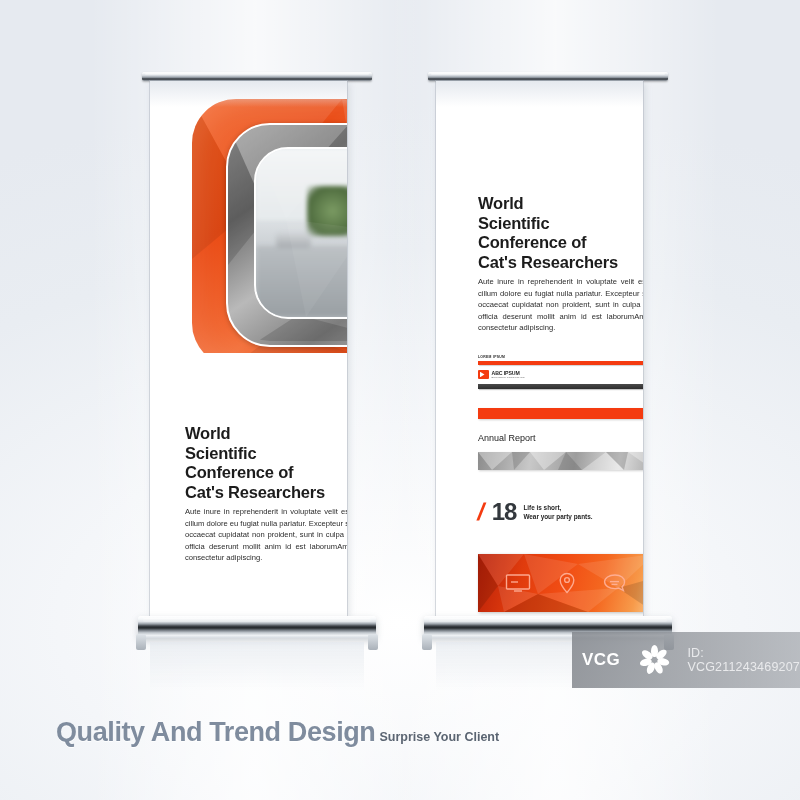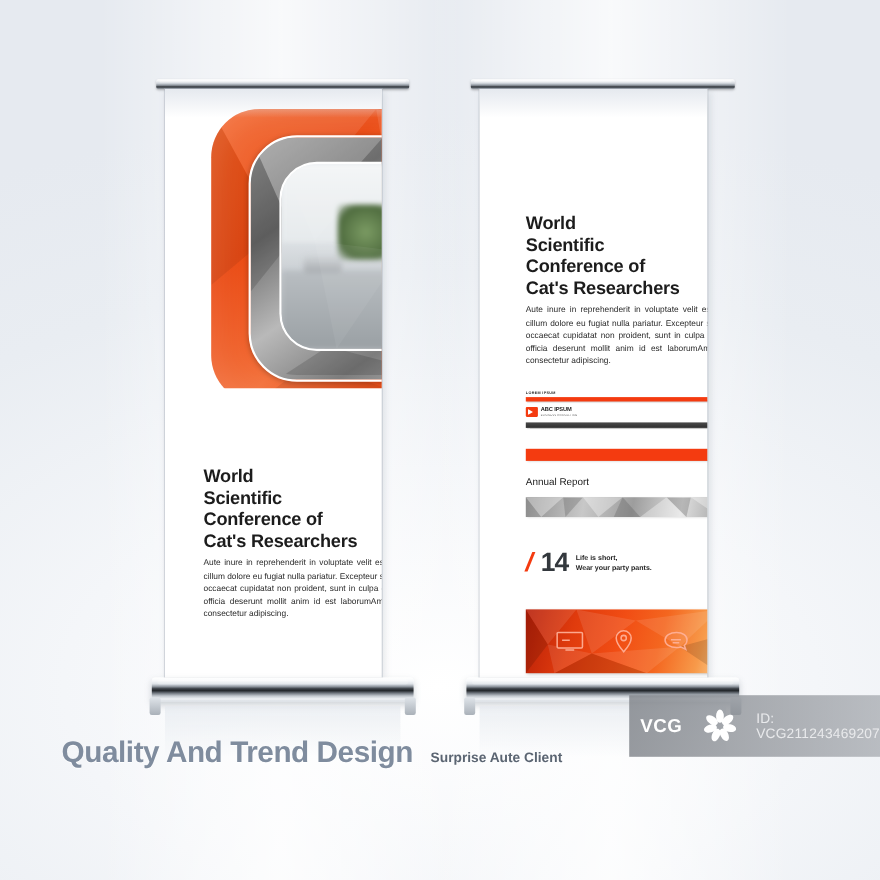--- a/index.html
+++ b/index.html
@@ -132,21 +132,21 @@
   .sixteen{font-size:24px;font-weight:bold;color:#33383d;line-height:24px;letter-spacing:-1px;}
   .tagline{font-size:6.4px;line-height:9px;color:#1f1f1f;font-weight:bold;}
 
   .photo-red{position:absolute;left:42px;top:473px;width:176px;height:58px;overflow:hidden;
     background:linear-gradient(105deg,#b81f08 0%,#e03b0d 25%,#f14d14 48%,#f4661f 68%,#f79a4a 88%,#fbc88a 100%);
     box-shadow:1px 1px 3px rgba(0,0,0,.25);}
   .icon-row{position:absolute;inset:0;display:flex;align-items:center;justify-content:space-evenly;z-index:3;}
   .ln-icon{stroke:#ffb199;stroke-width:1.4;fill:none;opacity:.92;}
 
   
-  .caption{position:absolute;left:56px;top:669px;display:flex;align-items:baseline;gap:16px;}
+  .caption{position:absolute;left:56px;top:717px;display:flex;align-items:baseline;gap:4px;}
   .caption .big{
     font-size:27px;font-weight:bold;color:#7f8c9e;letter-spacing:-.4px;
     text-shadow:0 1px 0 rgba(255,255,255,.85);
   }
   .caption .small{font-size:12.5px;font-weight:bold;color:#5b6572;}
 
   
   .wm{
     position:absolute;left:572px;top:632px;width:228px;height:56px;
     background:linear-gradient(90deg,rgba(128,132,138,.82),rgba(150,154,160,.62));
@@ -271,21 +271,21 @@
           <g fill="#555555" opacity="0.28">
             <polygon points="34,0 52,0 36,18"></polygon>
               <polygon points="88,0 104,18 80,18"></polygon>
             <polygon points="128,0 150,0 146,18"></polygon>
           </g>
         </svg>
       </div>
 
       <div class="sixteen-row">
         <span class="slash">/</span>
-        <span class="sixteen">14</span>
+        <span class="sixteen">18</span>
         <span class="tagline">
           <span>Life is short,</span><br>
           <span>Wear your party pants.</span>
         </span>
       </div>
 
       <div class="photo-red">
         <svg width="176" height="58" viewBox="0 0 176 58" style="position:absolute;inset:0;">
           <g fill="#ffffff" opacity="0.10">
             <polygon points="0,0 46,0 20,32"></polygon>
@@ -320,21 +320,21 @@
     </div>
 
     <div class="base" style="bottom:2px;"></div>
     <div class="foot" style="left:-14px;"></div>
     <div class="foot" style="right:-14px;"></div>
     <div class="reflection" style="bottom:-50px;"></div>
   </div>
 
   <div class="caption">
     <span class="big">Quality And Trend Design</span>
-    <span class="small">Surprise Aute Client</span>
+    <span class="small">Surprise Your Client</span>
   </div>
 
   <div class="wm">
     <span class="vcg">VCG</span>
     <span class="burst">
       <i style="transform:rotate(0deg)"></i>
         <i style="transform:rotate(51deg)"></i>
       <i style="transform:rotate(102deg)"></i>
         <i style="transform:rotate(153deg)"></i>
       <i style="transform:rotate(204deg)"></i>

